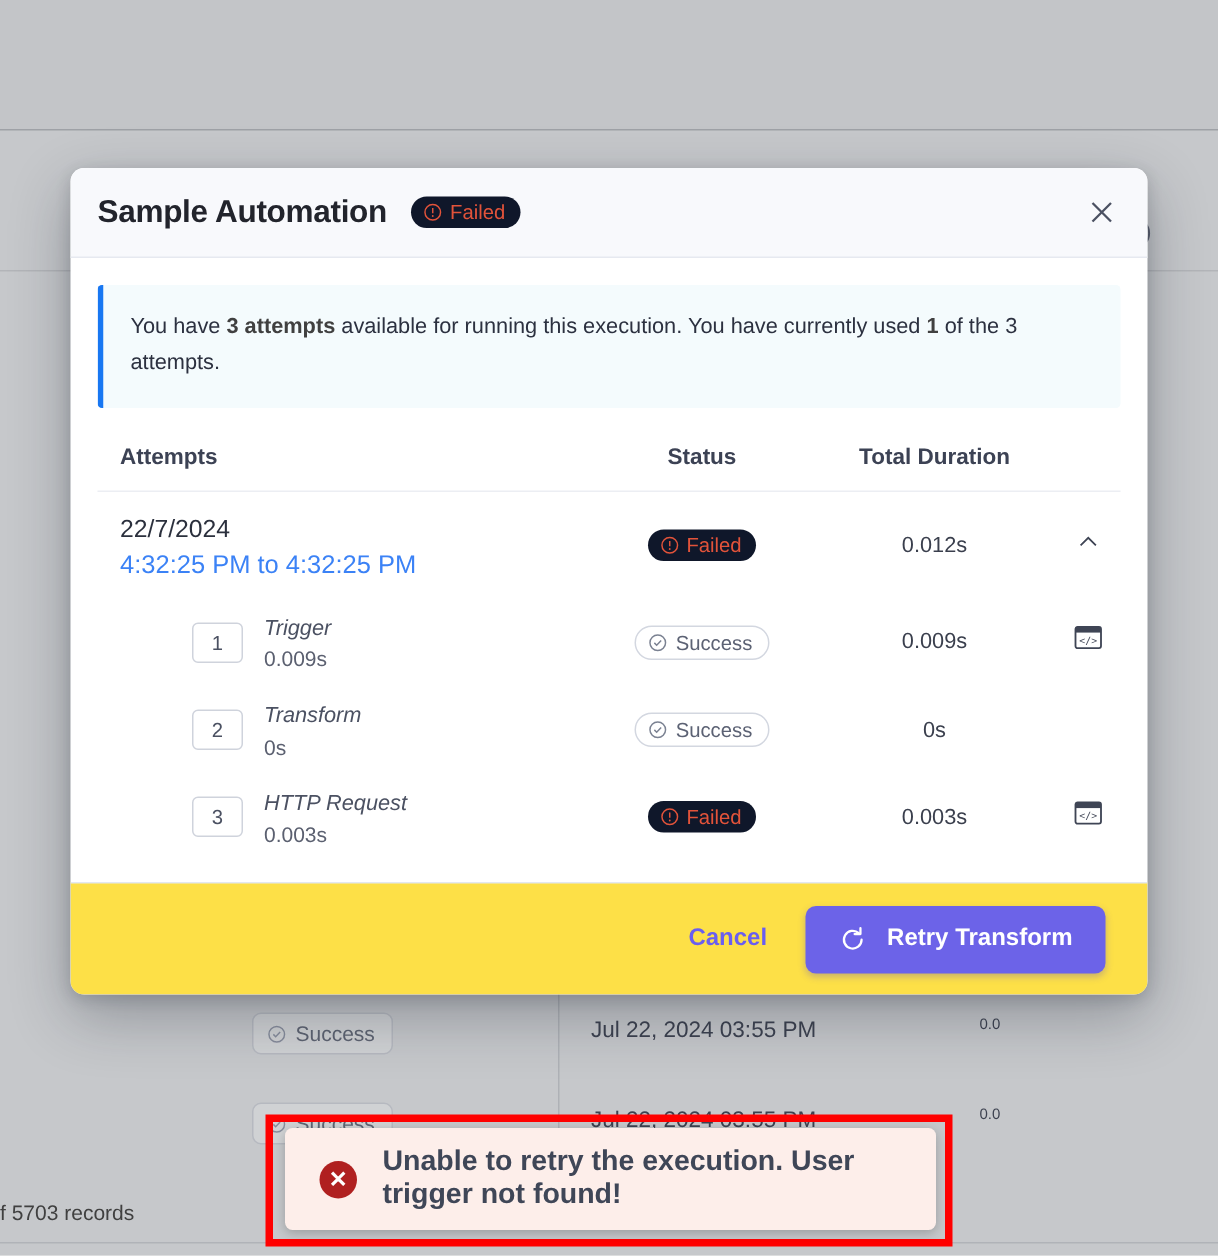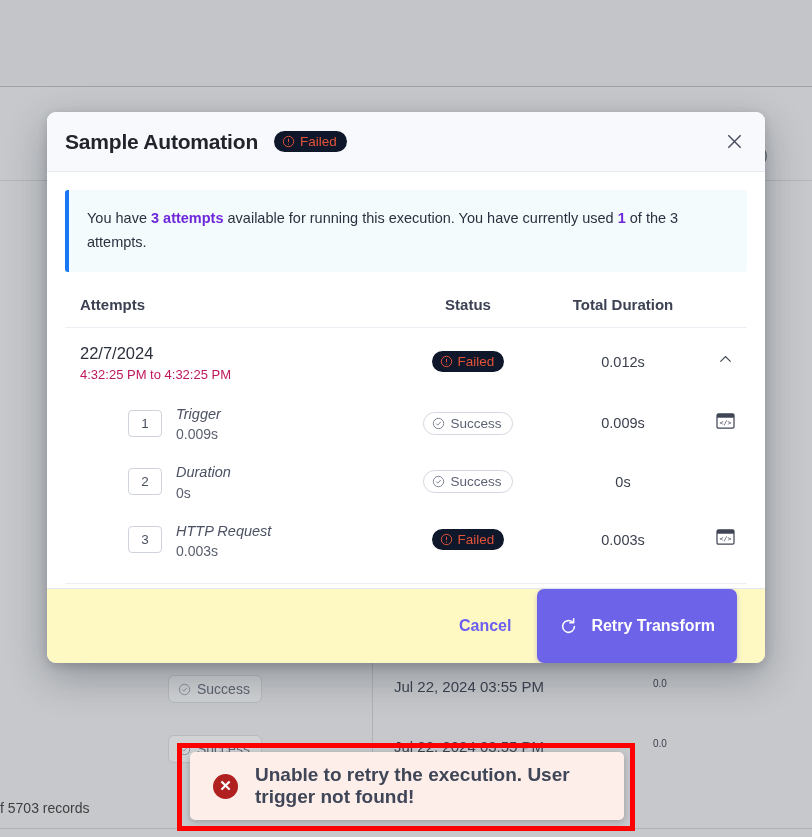--- a/index.html
+++ b/index.html
@@ -78,40 +78,40 @@
 
   
   #info-banner {
     background: #f4fbfd;
     border-left: 4px solid #1877f2;
     border-radius: 3px;
     padding: 17px 20px 17px 18px;
     font-size: 14.5px; line-height: 1.65; color: #2c3140;
     margin-bottom: 18px;
   }
-  #info-banner b { font-weight: bold; color: #6d28d9; }
+  #info-banner b { font-weight: bold; color: #404040; }
 
   
   #attempts-head {
     display: flex; align-items: center;
     padding: 6px 0 14px 15px;
     font-size: 15px; font-weight: bold; color: #3c4254;
     border-bottom: 1px solid #eceef3;
   }
   .col-attempts { flex: 1 1 auto; }
   .col-status { width: 150px; text-align: center; flex: 0 0 150px; }
   .col-duration { width: 160px; text-align: center; flex: 0 0 160px; }
   .col-action { width: 44px; flex: 0 0 44px; text-align: center; }
 
   .attempt-row {
     display: flex; align-items: center;
     padding: 14px 0 12px 15px;
   }
   #attempt-date { font-size: 16.5px; color: #2b303d; line-height: 1.35; }
-  #attempt-time { font-size: 13px; color: #be185d; margin-top: 3px; }
+  #attempt-time { font-size: 17px; color: #3b82f6; margin-top: 3px; }
   .chevron { cursor: pointer; color: #3f4555; }
 
   .step-row { display: flex; align-items: center; padding: 10px 0 10px 15px; }
   .step-left { flex: 1 1 auto; display: flex; align-items: center; gap: 14px; padding-left: 48px; }
   .step-num {
     width: 34px; height: 27px; border: 1px solid #cfd3dc; border-radius: 4px;
     display: flex; align-items: center; justify-content: center;
     font-size: 13.5px; color: #4b5162; background: #fff;
   }
   .step-name { font-size: 14.5px; color: #4b5162; line-height: 1.4; font-style: italic; }
@@ -120,23 +120,23 @@
     background: #ffffff; border: 1px solid #d3d7e0; color: #5c6274;
   }
   .duration-cell { font-size: 14.5px; color: #3a3f4d; }
   .code-icon { cursor: pointer; display: inline-flex; }
 
   #body-divider { border-top: 1px solid #eceef3; margin-top: 14px; }
 
   #modal-footer {
     flex: 0 0 75px; height: 75px;
     border-top: 1px solid #e3e8ef;
-    display: flex; justify-content: flex-end;
+    display: flex; align-items: center; justify-content: flex-end;
     padding-right: 28px; gap: 26px;
-    background: #fef9c3;
+    background: #fde047;
   }
   #cancel-btn {
     font-size: 16px; font-weight: bold; color: #6a5ef0;
     cursor: pointer; background: none; border: none;
     font-family: inherit;
   }
   #retry-btn {
     display: inline-flex; align-items: center; gap: 13px;
     background: #6c63e8; color: #fff;
     border: none; border-radius: 7px;
@@ -292,21 +292,21 @@
             <text x="10" y="13" font-size="7" fill="#3f4555" text-anchor="middle" font-family="monospace">&lt;/&gt;</text>
           </svg>
         </span>
       </div>
     </div>
 
     <div class="step-row">
       <div class="step-left">
         <div class="step-num">2</div>
         <div>
-          <div class="step-name">Duration</div>
+          <div class="step-name">Transform</div>
           <div class="step-dur">0s</div>
         </div>
       </div>
       <div class="col-status">
         <span class="pill pill-success">
           <svg width="13" height="13" viewBox="0 0 16 16">
             <circle cx="8" cy="8" r="6.4" fill="none" stroke="#7b8292" stroke-width="1.2"></circle>
             <path d="M5.2 8.1 L7.1 10 L10.8 6.1" fill="none" stroke="#7b8292" stroke-width="1.2"></path>
           </svg>
           <span>Success</span>

